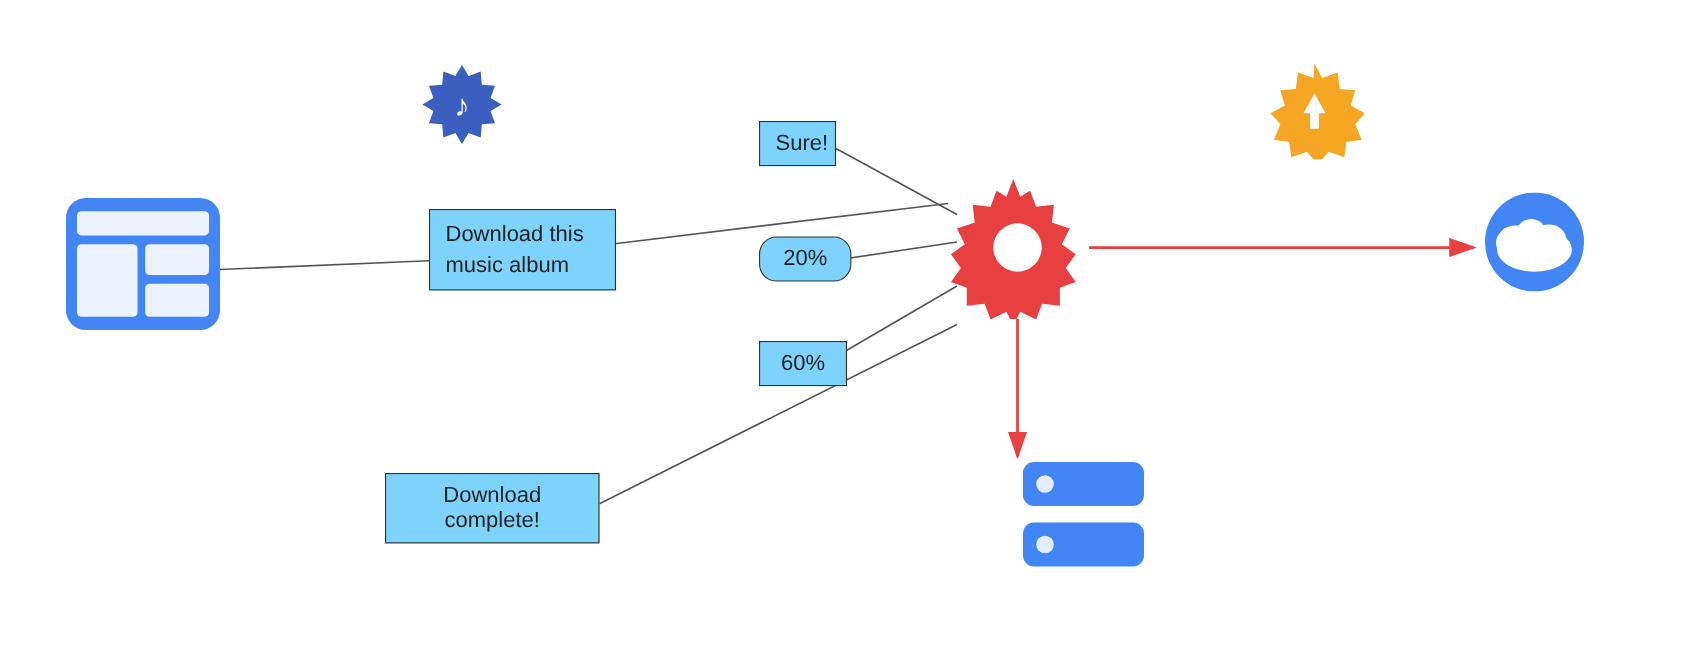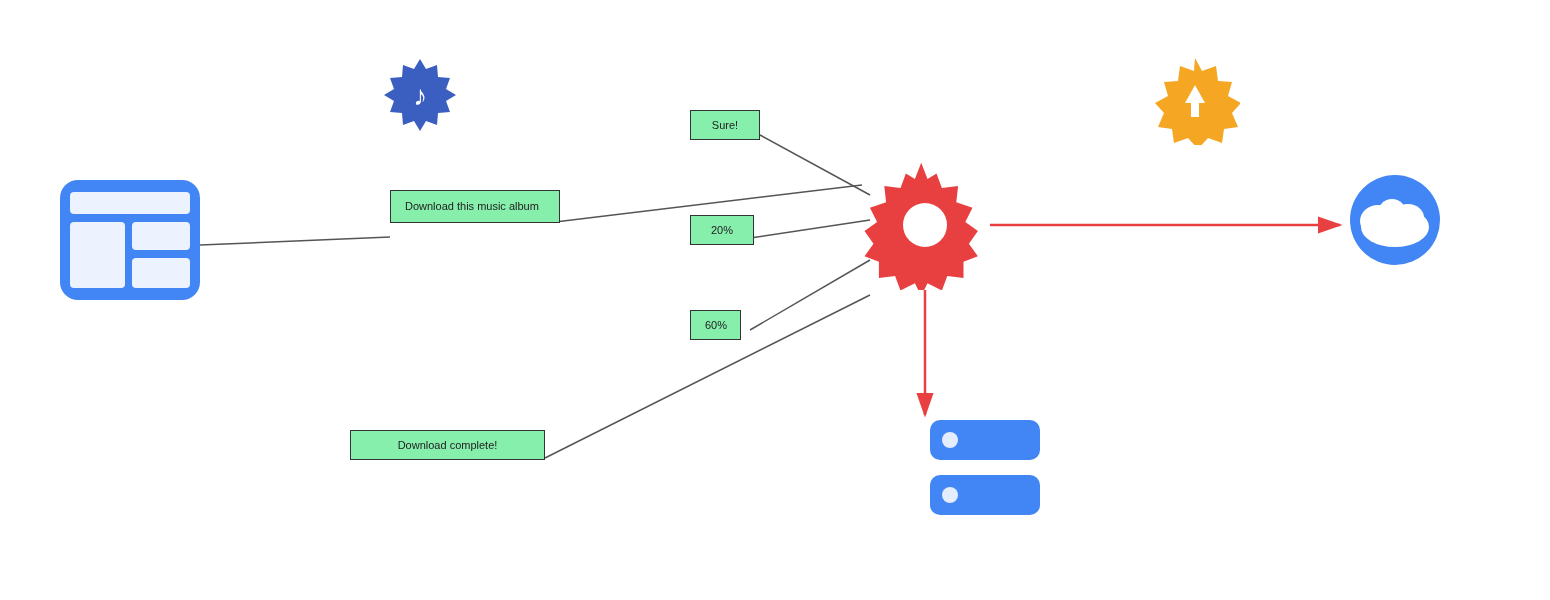--- a/index.html
+++ b/index.html
@@ -41,23 +41,23 @@
       left: 380px;
       top: 55px;
       width: 80px;
       height: 80px;
     }
 
     
     .msg-box {
       position: absolute;
       border: 1.5px solid #333;
-      background: #86efac;
+      background: #7dd3fc;
       padding: 8px 14px;
-      font-size: 11px;
+      font-size: 20px;
       font-weight: 500;
       color: #222;
     }
 
     .msg-download {
       left: 390px;
       top: 190px;
       width: 170px;
       line-height: 1.4;
     }
@@ -65,28 +65,29 @@
     .msg-sure {
       left: 690px;
       top: 110px;
       width: 70px;
       text-align: center;
     }
 
     .msg-20 {
       left: 690px;
       top: 215px;
-      width: 64px;
-      text-align: center;
+      width: 84px;
+      text-align: center;
+      border-radius: 16px;
     }
 
     .msg-60 {
       left: 690px;
       top: 310px;
-      width: 51px;
+      width: 80px;
       text-align: center;
     }
 
     .msg-complete {
       left: 350px;
       top: 430px;
       width: 195px;
       text-align: center;
     }
 

